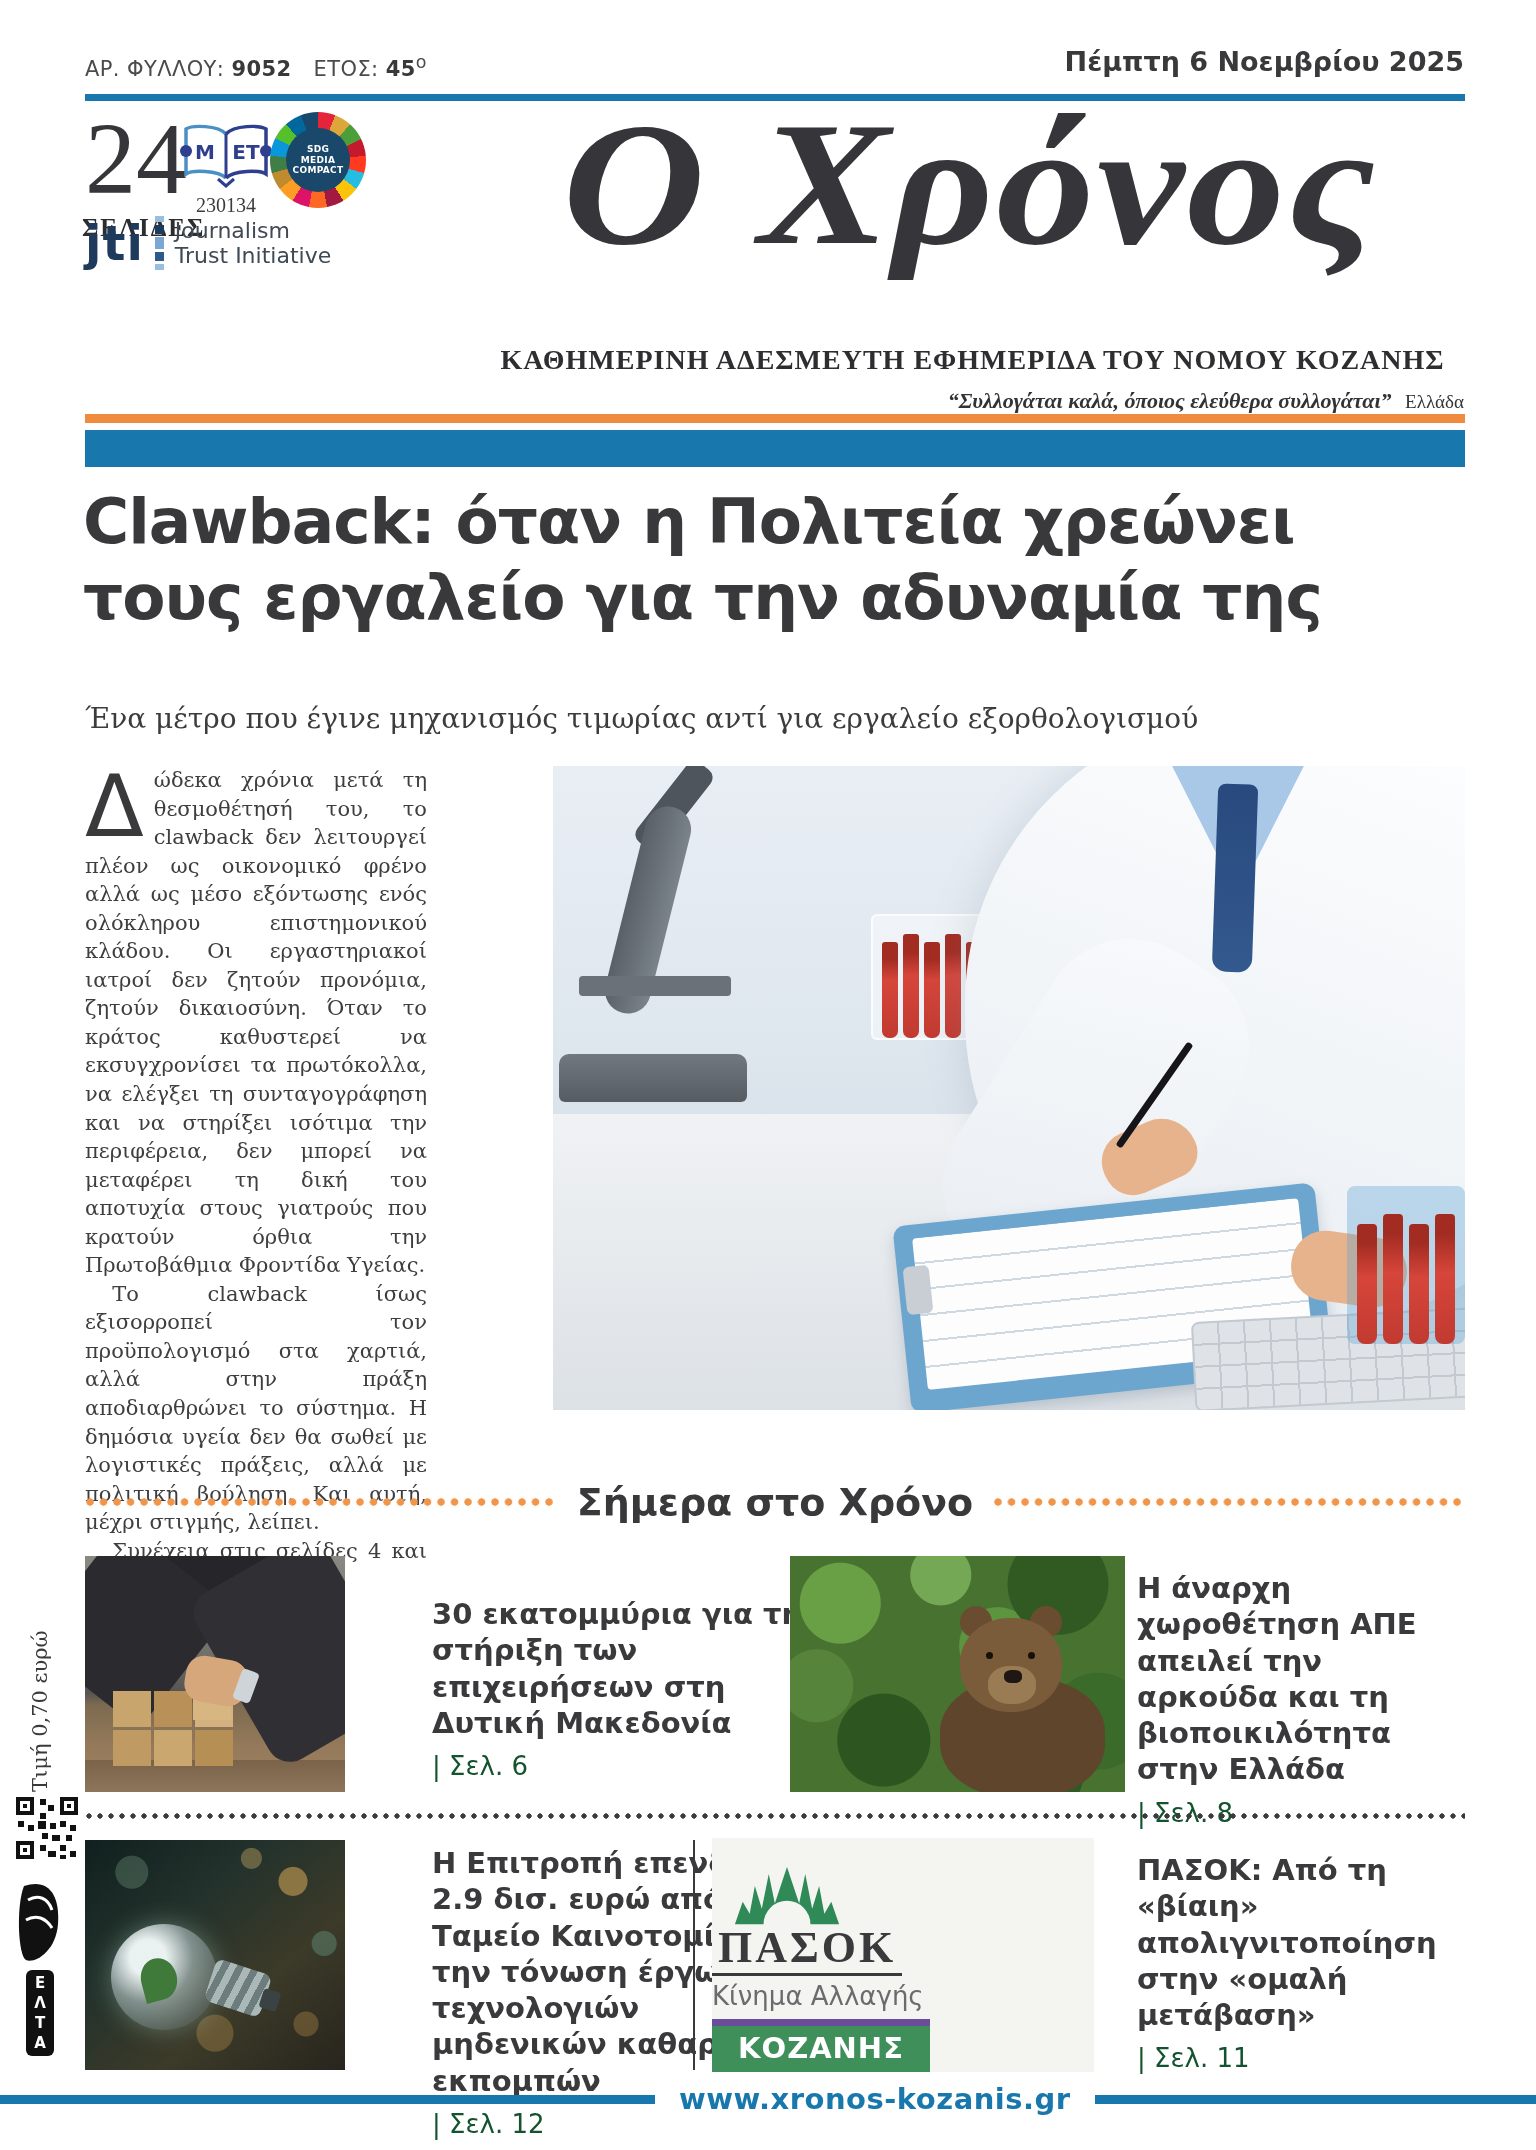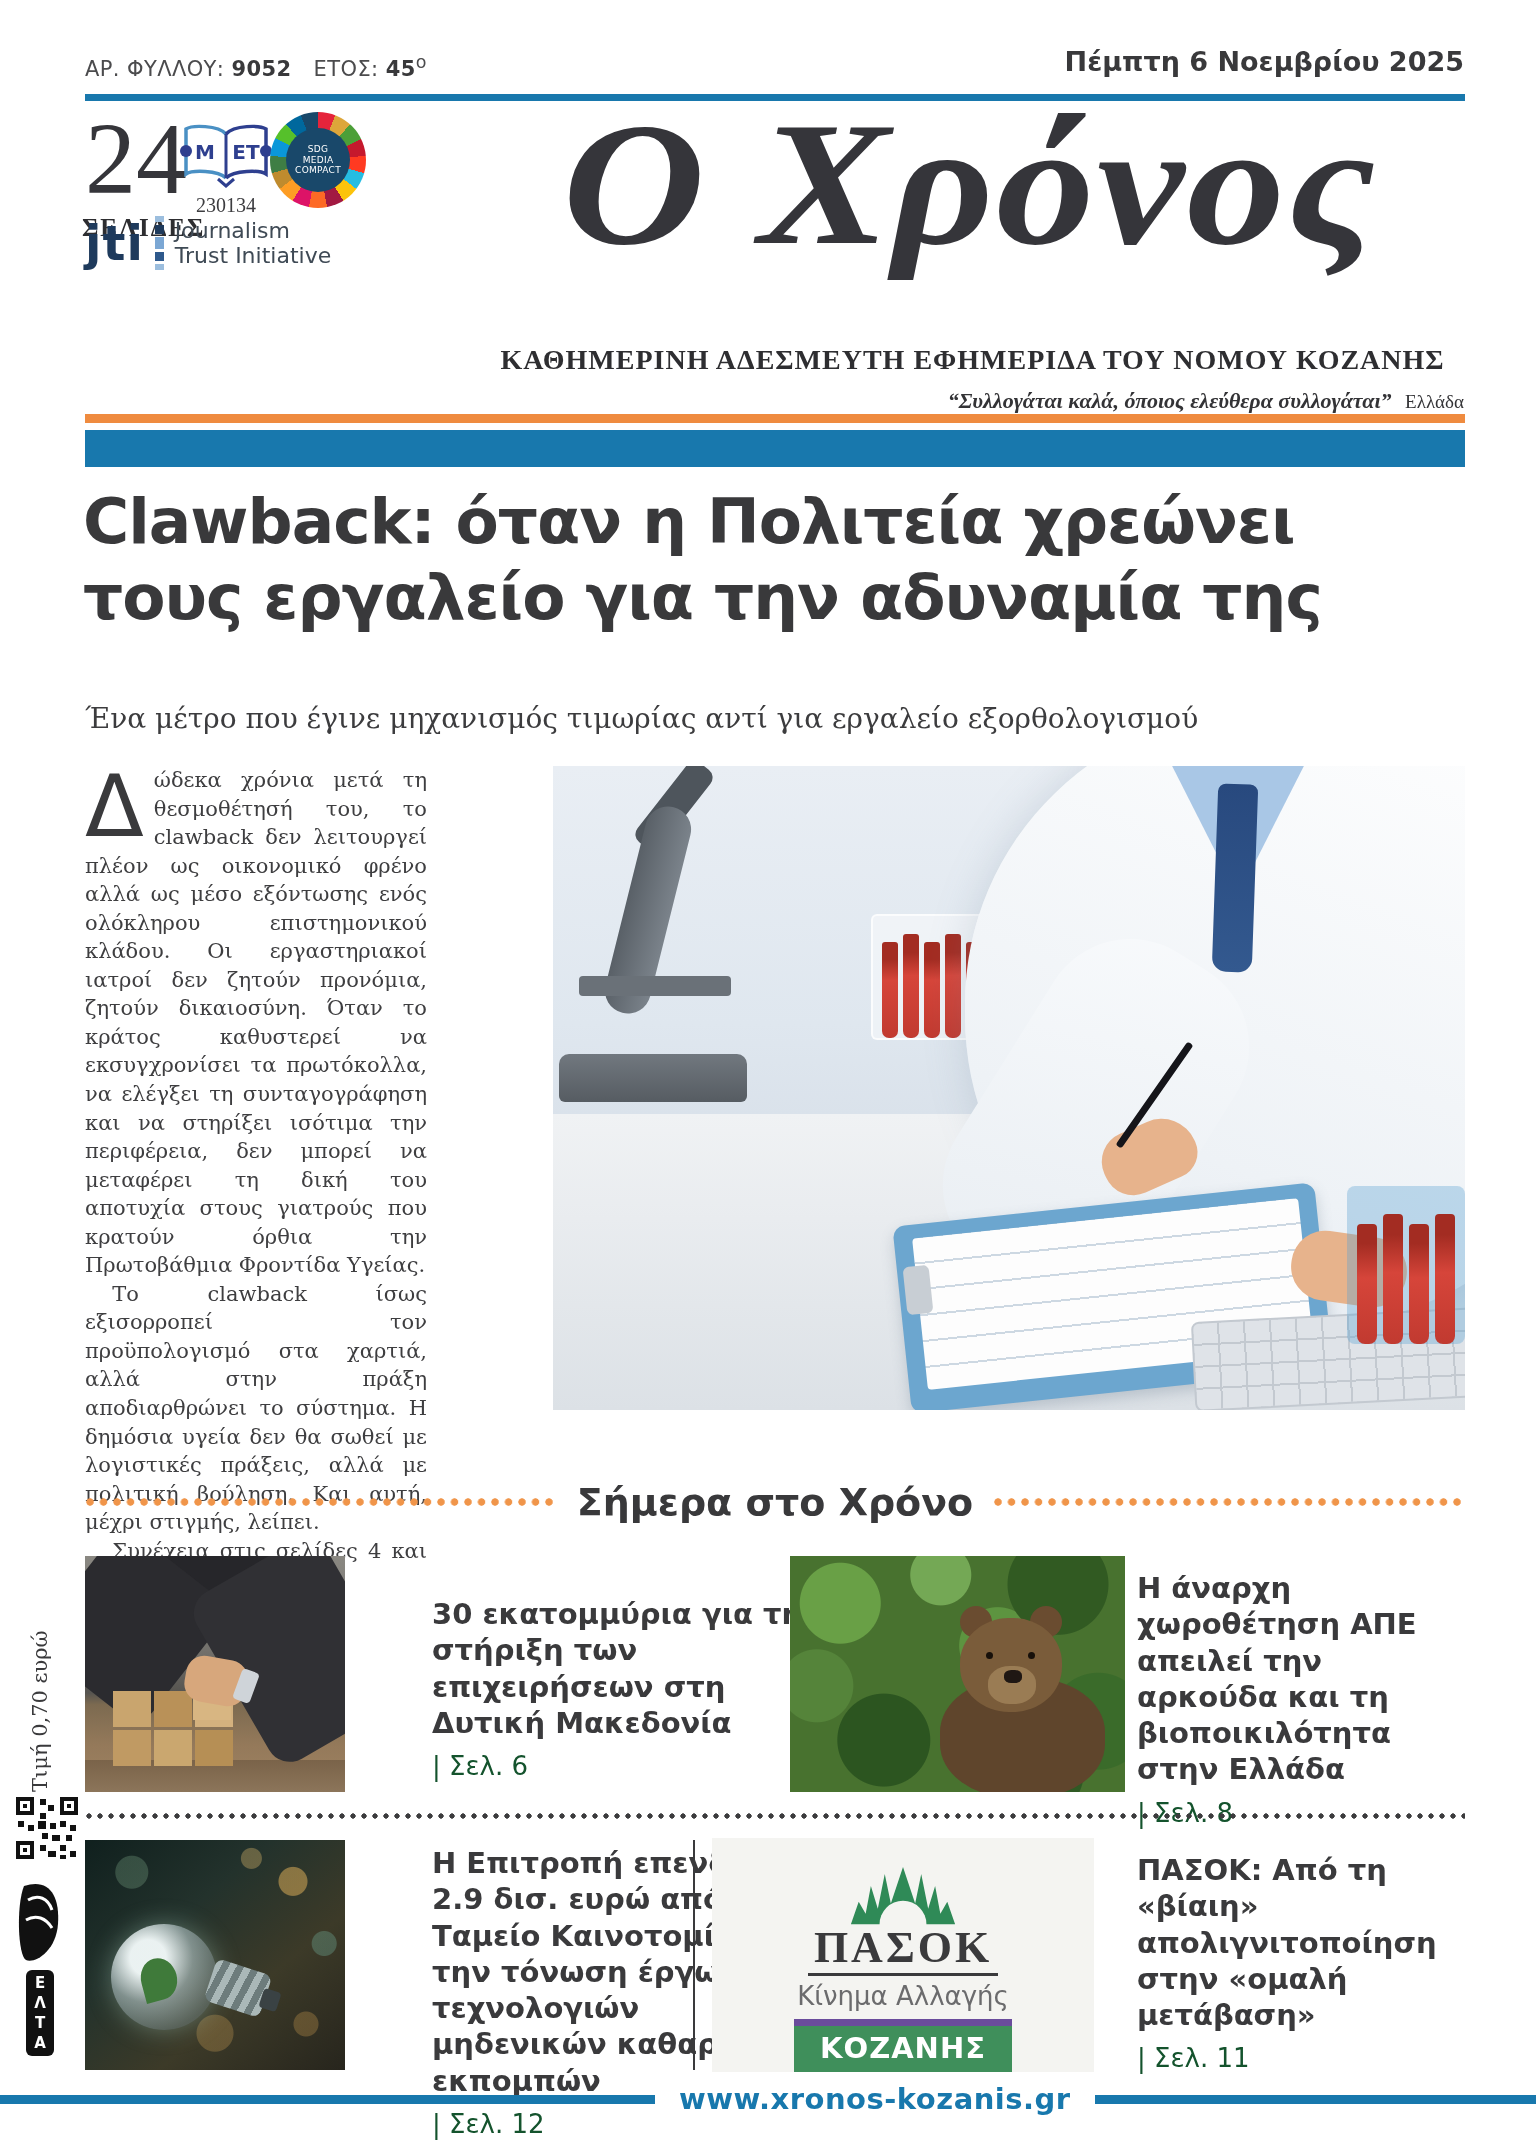--- a/index.html
+++ b/index.html
@@ -20,21 +20,21 @@
                font-size:25px;font-weight:700;letter-spacing:2px;color:#2d2d30;}
   .met-block{position:absolute;left:178px;top:122px;width:96px;text-align:center;}
   .met-code{font-family:"Liberation Serif",serif;font-size:20px;color:#3d3d40;margin-top:2px;}
   .sdg-wheel{position:absolute;left:270px;top:112px;width:96px;height:96px;border-radius:50%;
     background:conic-gradient(#E5243B 0 21deg,#DDA63A 0 42deg,#4C9F38 0 64deg,#C5192D 0 85deg,
       #FF3A21 0 106deg,#26BDE2 0 127deg,#FCC30B 0 148deg,#A21942 0 169deg,#FD6925 0 191deg,
       #DD1367 0 212deg,#FD9D24 0 233deg,#BF8B2E 0 254deg,#3F7E44 0 275deg,#0A97D9 0 297deg,
       #56C02B 0 318deg,#00689D 0 339deg,#19486A 0 360deg);}
   .sdg-inner{position:absolute;inset:16px;background:#19486A;border-radius:50%;color:#fff;
     display:flex;flex-direction:column;align-items:center;justify-content:center;
-    font-size:9px;font-weight:400;line-height:1.15;letter-spacing:.3px;}
+    font-size:9px;font-weight:700;line-height:1.15;letter-spacing:.3px;}
   .jti-block{position:absolute;left:85px;top:216px;display:flex;align-items:center;gap:11px;}
   .jti-abbr{font-size:48px;font-weight:700;color:#1e3a5c;line-height:.8;letter-spacing:1px;}
   .jti-dots{display:flex;flex-direction:column;gap:3px;}
   .jti-dots i{width:9px;height:9px;display:block;}
   .jti-dots i:nth-child(1){background:#9cbede;height:6px;}
   .jti-dots i:nth-child(2){background:#1e3a5c;}
   .jti-dots i:nth-child(3){background:#7ba7d4;height:12px;}
   .jti-dots i:nth-child(4){background:#2e598c;}
   .jti-dots i:nth-child(5){background:#9cbede;height:6px;}
   .jti-text{font-size:22px;color:#3f4a55;line-height:1.15;}
@@ -169,21 +169,21 @@
     background:repeating-linear-gradient(100deg,#aab8b8 0 7px,#6d7c7c 7px 14px);}
   .bu-tip{left:176px;top:150px;width:18px;height:20px;background:#3a4244;border-radius:4px;transform:rotate(18deg);}
 
   .dotted-sep{position:absolute;left:85px;top:1812px;width:1380px;height:8px;
     background-image:radial-gradient(circle at 4px 4px,#3b3b3d 2.4px,transparent 2.9px);
     background-size:11px 8px;background-repeat:repeat-x;}
 
   .vdiv{position:absolute;left:693px;top:1840px;width:2px;height:230px;background:#3a3a3c;}
 
   .pasok-box{position:absolute;left:712px;top:1838px;width:382px;height:234px;background:#f4f4f1;
-    display:flex;flex-direction:column;align-items:center;padding-top:22px;box-sizing:border-box;}
+    display:flex;flex-direction:column;align-items:flex-start;padding-top:22px;box-sizing:border-box;}
   .pasok-name{font-family:"Liberation Serif",serif;font-weight:700;font-size:44px;line-height:1;
     color:#3a3a3c;letter-spacing:3px;border-bottom:3px solid #3a3a3c;padding:0 6px 3px;}
   .pasok-move{font-size:26px;color:#6b6b6d;margin-top:5px;}
   .pasok-region{margin-top:8px;background:#3f8f5b;border-top:7px solid #6a4c9c;color:#fff;
     font-weight:700;font-size:29px;padding:5px 26px 7px;letter-spacing:1px;}
 
   
   .price{position:absolute;left:28px;top:1792px;transform:rotate(-90deg);transform-origin:0 0;
     font-family:"DejaVu Serif",serif;font-size:21px;color:#3a3a3c;white-space:nowrap;}
   .qr{position:absolute;left:14px;top:1795px;width:66px;height:66px;}

